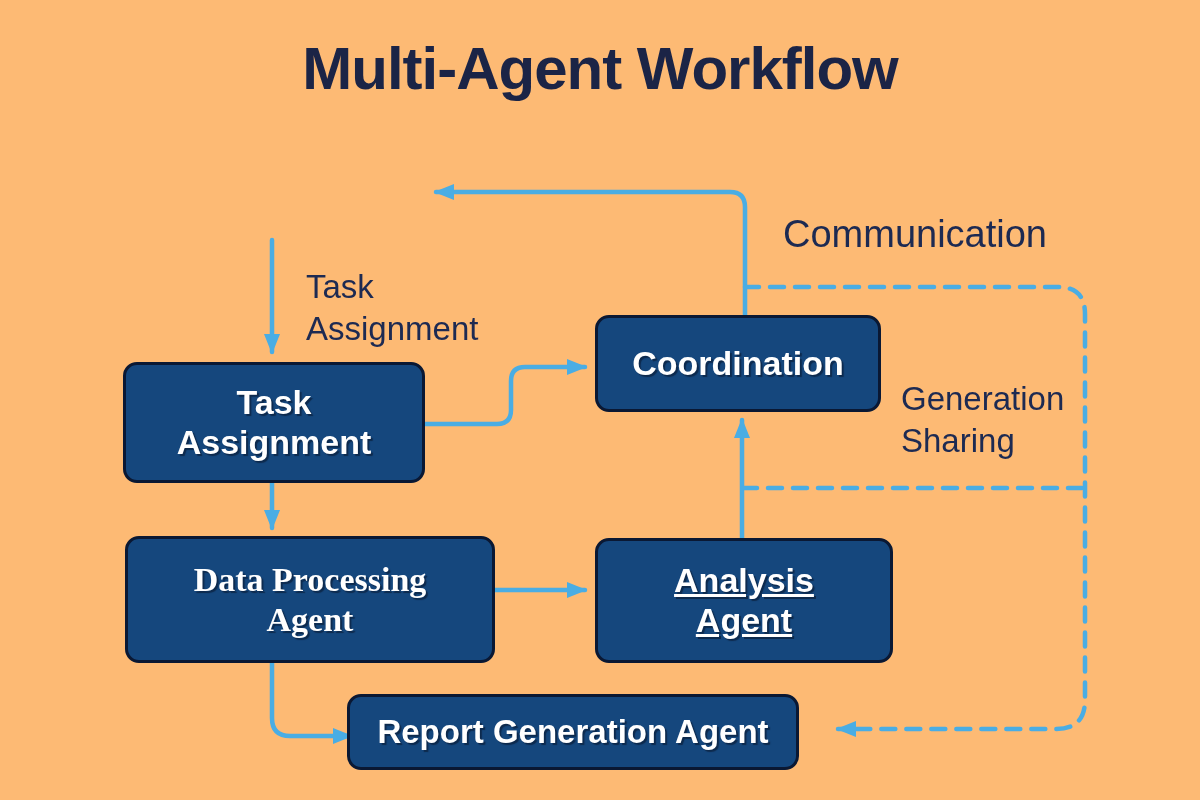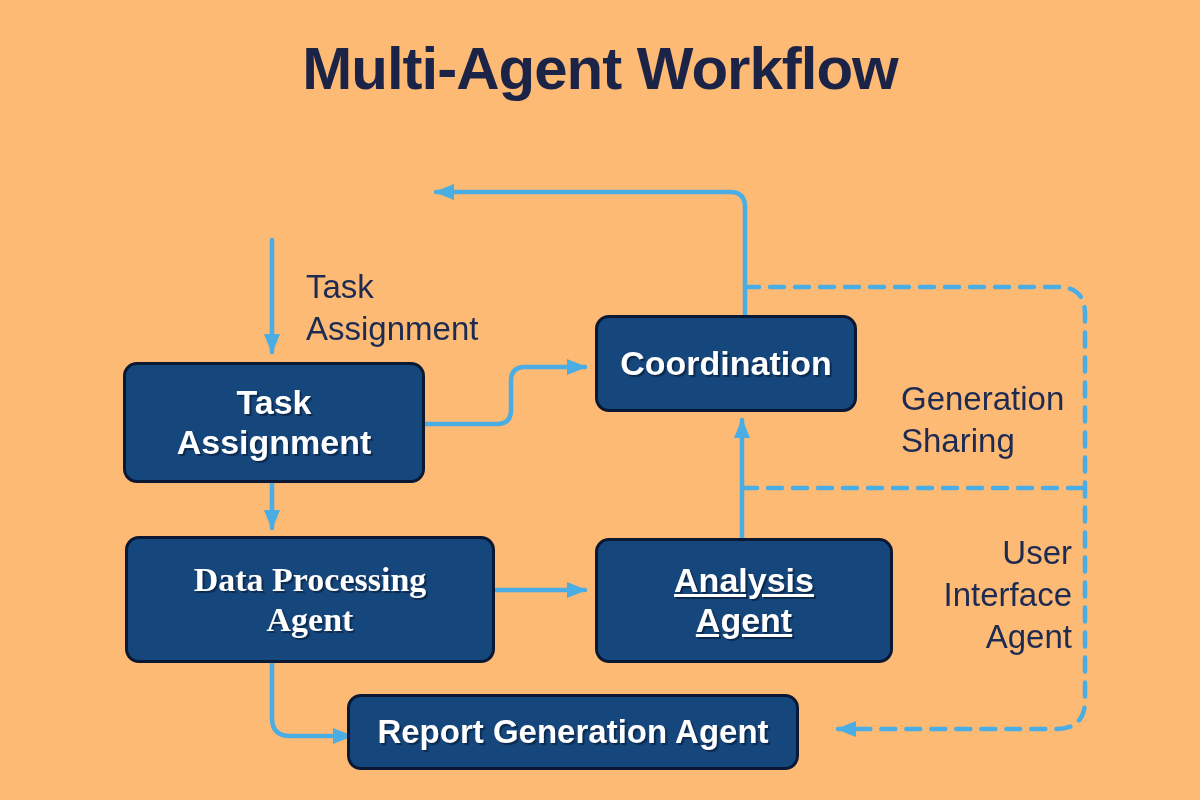--- a/index.html
+++ b/index.html
@@ -31,21 +31,21 @@
     box-sizing:border-box;
     text-shadow:2px 2px 1px rgba(8,18,38,0.55);
   }
   .node span{display:block;}
   .nowrap span{white-space:nowrap;}
   #node-orchestrator{left:123px;top:146px;width:305px;height:94px;}
   #node-task-assignment{left:123px;top:362px;width:302px;height:121px;}
   #node-task-assignment span{max-width:220px;}
   #node-data-processing{left:125px;top:536px;width:370px;height:127px;}
   #node-data-processing span{max-width:290px;font-family:Liberation Serif, serif;}
-  #node-coordination{left:595px;top:315px;width:262px;height:97px;}
+  #node-coordination{left:595px;top:315px;width:286px;height:97px;}
   #node-analysis{left:595px;top:538px;width:298px;height:125px;text-decoration:underline;}
   #node-analysis span{max-width:170px;}
   #node-report-generation{left:347px;top:694px;width:452px;height:76px;font-size:33px;}
   .edge-label{
     position:absolute;
     color:#1d2a52;
     font-size:33px;font-weight:normal;
     line-height:1.27;
   }
   #label-task-assignment{left:306px;top:266px;width:180px;}
@@ -96,16 +96,16 @@
     <span>Coordination</span>
   </div>
   <div class="node" id="node-analysis">
     <span>Analysis Agent</span>
   </div>
   <div class="node nowrap" id="node-report-generation">
     <span>Report Generation Agent</span>
   </div>
 
   <div class="edge-label" id="label-task-assignment">Task Assignment</div>
+  <div class="edge-label" id="label-communication">Communication</div>
   <div class="edge-label" id="label-information-sharing">Generation Sharing</div>
-  <div class="edge-label" id="label-user-interface">User Interface Agent</div>
 
 </div>
 
 </body></html>

